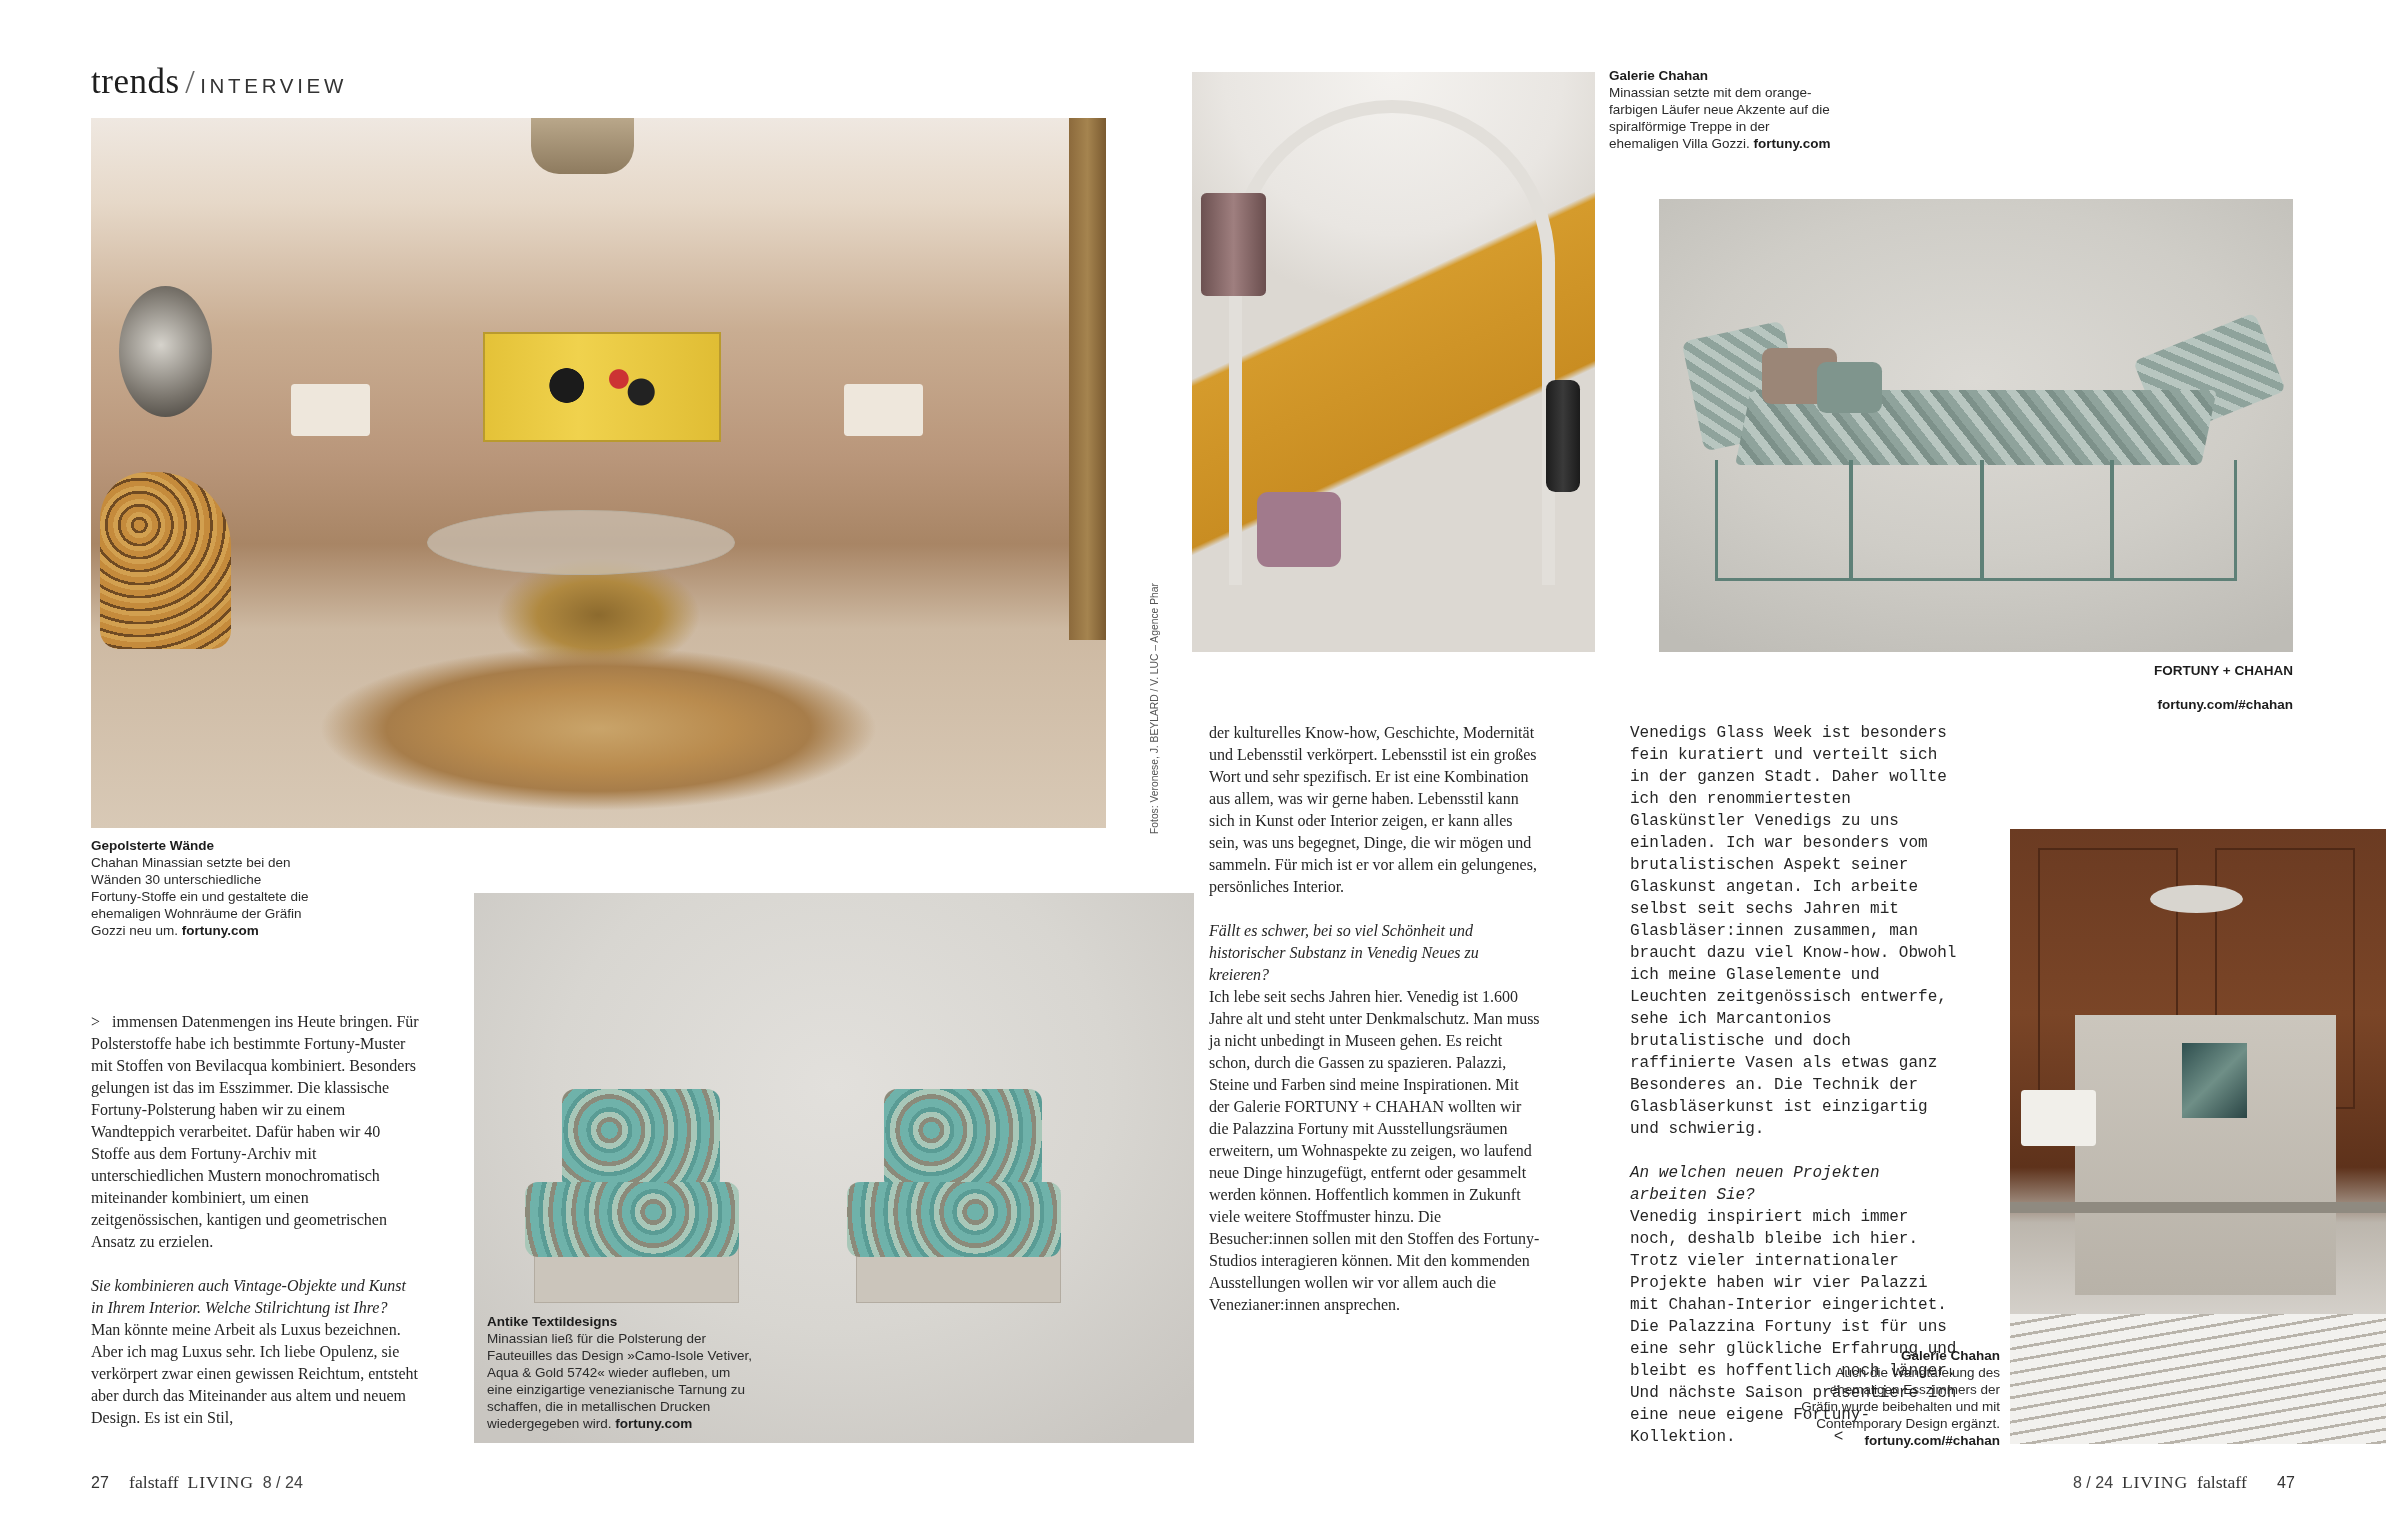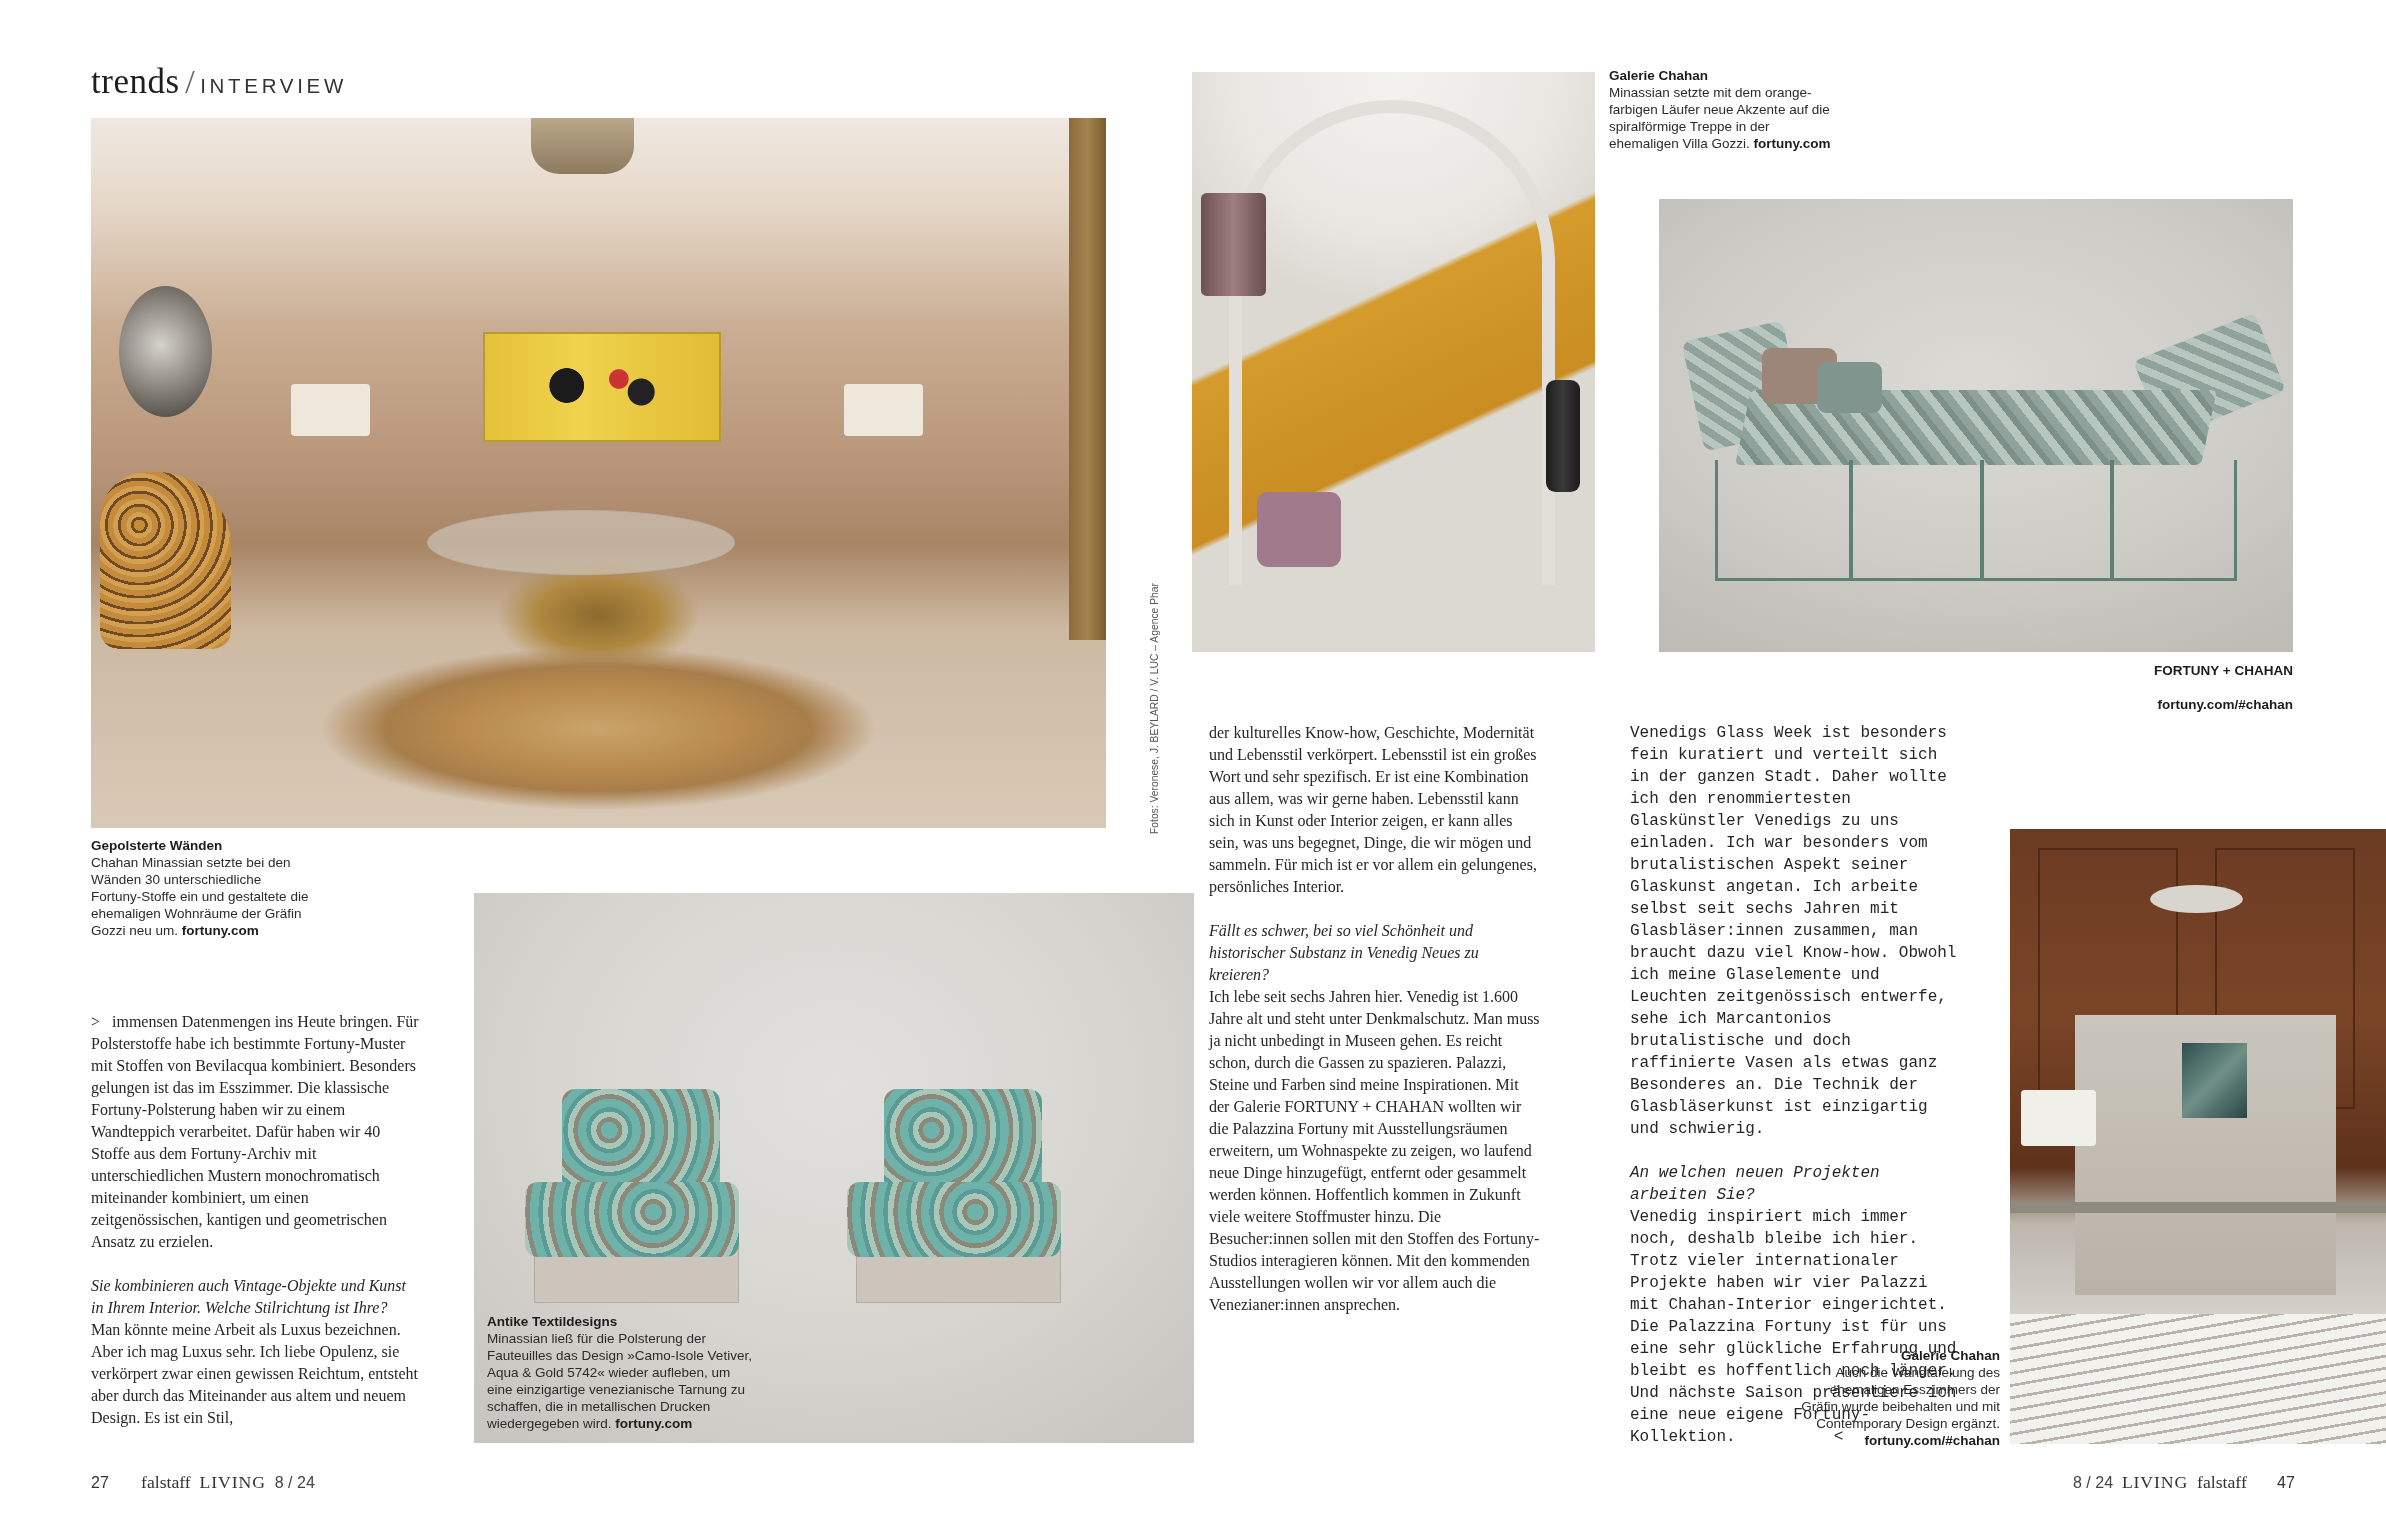--- a/index.html
+++ b/index.html
@@ -168,21 +168,21 @@
   <div class="niche"></div>
   <div class="art"></div>
   <div class="lamp"></div>
   <div class="table"></div>
   <div class="rug"></div>
 </div>
 
 <div class="abs photo-credit">Fotos: Veronese, J. BEYLARD / V. LUC – Agence Phar</div>
 
 <div class="abs caption cap-dining">
-  <span class="cap-title">Gepolsterte Wänden</span>
+  <span class="cap-title">Gepolsterte Wände</span>
   <span>Chahan Minassian setzte bei den Wänden 30 unterschiedliche Fortuny-Stoffe ein und gestaltete die ehemaligen Wohnräume der Gräfin Gozzi neu um. </span><span class="cap-link">fortuny.com</span>
 </div>
 
 <div class="abs caption cap-stairs">
   <span class="cap-title">Galerie Chahan</span>
   <span>Minassian setzte mit dem orange­farbigen Läufer neue Akzente auf die spiralförmige Treppe in der ehemaligen Villa Gozzi. </span><span class="cap-link">fortuny.com</span>
 </div>
 
 <div class="abs caption right cap-daybed">
   <span class="cap-title">FORTUNY + CHAHAN</span>
@@ -216,21 +216,21 @@
 </div>
 
 <div class="col col-c">
   <p>Venedigs Glass Week ist besonders fein kuratiert und verteilt sich in der ganzen Stadt. Daher wollte ich den renommiertesten Glaskünstler Venedigs zu uns einladen. Ich war besonders vom brutalistischen Aspekt seiner Glaskunst angetan. Ich arbeite selbst seit sechs Jahren mit Glasbläser:innen zusammen, man braucht dazu viel Know-how. Obwohl ich meine Glaselemente und Leuchten zeitgenössisch entwerfe, sehe ich Marcantonios brutalistische und doch raffinierte Vasen als etwas ganz Besonderes an. Die Technik der Glasbläserkunst ist einzigartig und schwierig.</p>
   <div class="gap"></div>
   <p class="q">An welchen neuen Projekten arbeiten Sie?</p>
   <p><span>Venedig inspiriert mich immer noch, deshalb bleibe ich hier. Trotz vieler internationaler Projekte haben wir vier Palazzi mit Chahan-Interior eingerichtet. Die Palazzina Fortuny ist für uns eine sehr glückliche Erfahrung und bleibt es hoffentlich noch länger. Und nächste Saison präsentiere ich eine neue eigene Fortuny-Kollektion.</span><span class="end-mark">&lt;</span></p>
 </div>
 
 <div class="abs folio" style="left:91px;">27</div>
-<div class="abs brand" style="left:141px;">
+<div class="abs brand" style="left:129px;">
   <span>falstaff</span>&nbsp;
   <span class="living">LIVING</span>&nbsp;
   <span class="issue">8 / 24</span>
 </div>
 
 <div class="abs brand" style="left:2073px;">
   <span class="issue">8 / 24</span>&nbsp;
   <span class="living">LIVING</span>&nbsp;
   <span>falstaff</span>
 </div>

